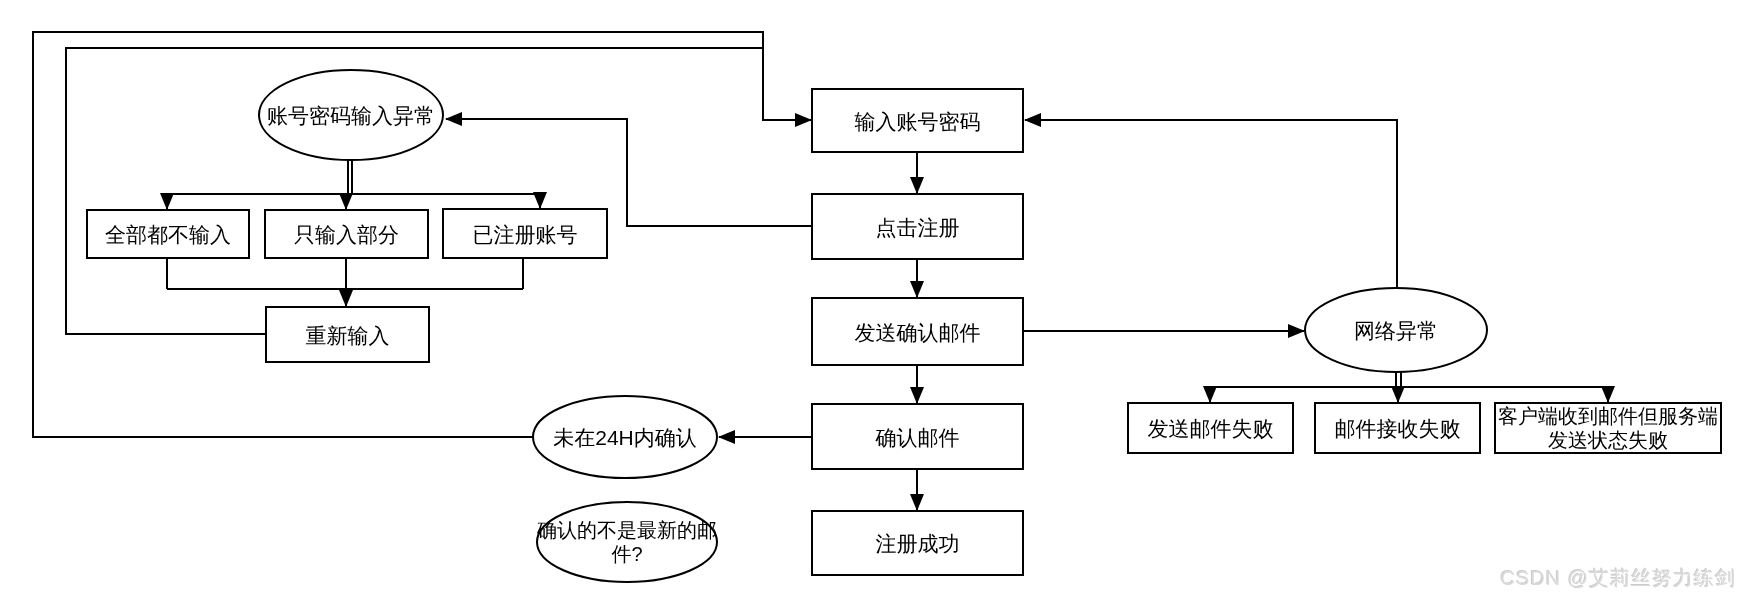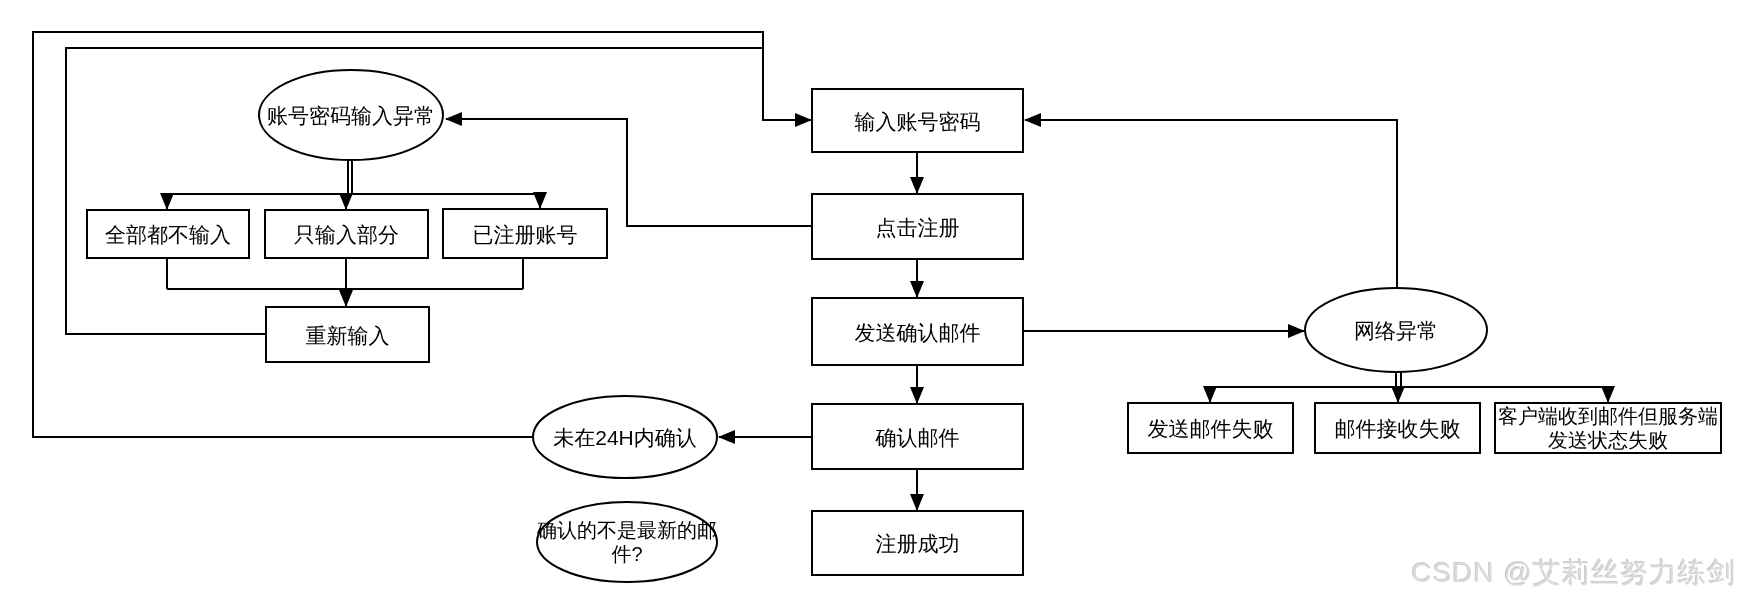--- a/index.html
+++ b/index.html
@@ -14,21 +14,21 @@
   #flow-svg { position: absolute; left: 0; top: 0; }
   #flow-svg text {
     font-family: "Liberation Sans", "DejaVu Sans", sans-serif;
     fill: #000000;
     text-anchor: middle;
   }
   #watermark {
     position: absolute;
     right: 6px;
     bottom: 8px;
-    font-size: 28px;
+    font-size: 20px;
     letter-spacing: 1px;
     color: #d9d9d9;
     text-shadow: 1px 1px 0 #ffffff, -1px -1px 0 #cccccc;
     white-space: nowrap;
     user-select: none;
   }
 </style>
 </head>
 <body>
 

